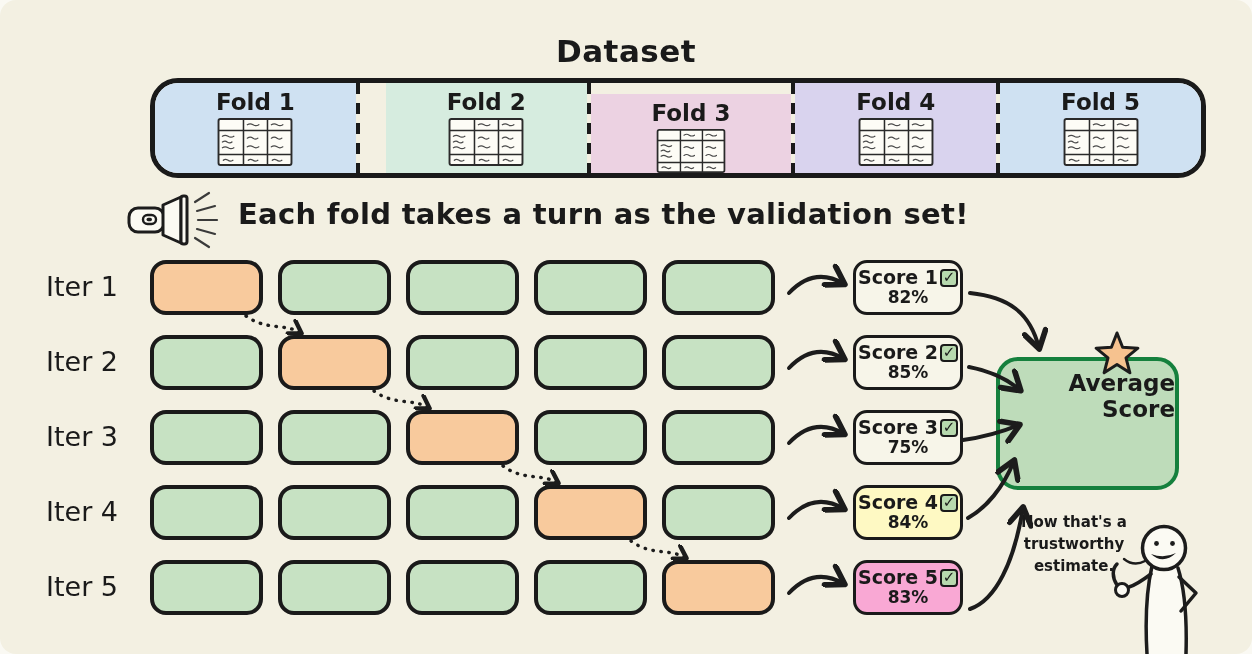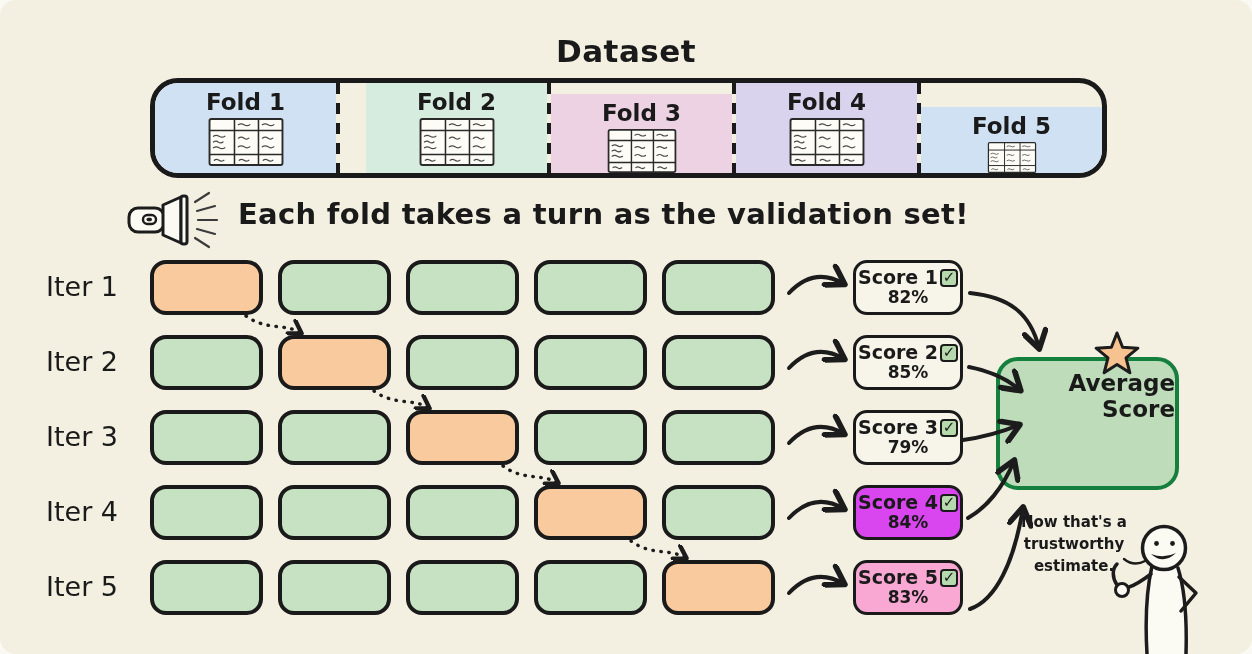--- a/index.html
+++ b/index.html
@@ -3,21 +3,21 @@
 <meta charset="utf-8">
 <style>
   html,body{margin:0;padding:0;background:#faf9f3;}
   .stage{position:relative;width:1252px;height:654px;overflow:hidden;
          font-family:"DejaVu Sans","Liberation Sans",sans-serif;color:#1a1a1a;}
   .canvas{position:absolute;inset:0;background:#f3f0e2;border-radius:16px;}
   .abs{position:absolute;}
   
   .ds-title{left:0;right:0;top:33px;text-align:center;font-size:31px;font-weight:800;letter-spacing:.5px;}
   
-  .ds-bar{left:150px;top:78px;width:957px;height:100px;border:5px solid #1a1a1a;
+  .ds-bar{left:150px;top:78px;width:1056px;height:100px;border:5px solid #1a1a1a;
           border-radius:28px;display:flex;overflow:hidden;box-sizing:border-box;z-index:2;}
   .fold{flex:1;display:flex;flex-direction:column;align-items:center;padding-top:6px;gap:3px;}
   .fold-label{font-size:23px;font-weight:700;}
   .sep{flex:none;width:4px;background:repeating-linear-gradient(to bottom,#1a1a1a 0 11px,transparent 11px 20px);}
   
   .headline{left:238px;top:197px;font-size:29px;font-weight:800;letter-spacing:.3px;}
   
   .iter-label{left:46px;width:98px;font-size:27px;font-weight:400;}
   .cells{left:150px;display:flex;gap:15px;z-index:2;}
   .fold-cell{width:113px;height:55px;border:4px solid #1a1a1a;border-radius:16px;box-sizing:border-box;}
@@ -96,21 +96,21 @@
         </svg>
     </div>
     <div class="sep"></div>
     <div class="fold" style="background-color: rgb(217, 211, 238);">
       <div class="fold-label">Fold 4</div>
       <svg width="76" height="48" viewBox="0 0 78 50">
           <use href="#tbl"></use>
         </svg>
     </div>
     <div class="sep"></div>
-    <div class="fold" style="background-color: rgb(207, 225, 242); margin-top: 24px;">
+    <div class="fold" style="background-color: rgb(207, 225, 242);">
       <div class="fold-label">Fold 5</div>
       <svg width="76" height="48" viewBox="0 0 78 50">
           <use href="#tbl"></use>
         </svg>
     </div>
   </div>
 
   <svg class="abs" style="left:126px;top:191px;" width="104" height="58" viewBox="0 0 104 58">
     <rect x="3" y="17" width="35" height="24" rx="9" fill="#fbfaf3" stroke="#1c1c1c" stroke-width="3"></rect>
     <rect x="17" y="24" width="13" height="9" rx="4.5" fill="#fbfaf3" stroke="#1c1c1c" stroke-width="2.4"></rect>
@@ -180,23 +180,23 @@
         <span>Score 2</span>
         <span class="check" style="background-color: rgb(183, 217, 174);">✓</span>
       </div>
     <div class="score-pct">85%</div>
   </div>
   <div class="abs score-box" style="top: 410px; background-color: rgb(247, 245, 233);">
     <div class="score-line">
         <span>Score 3</span>
         <span class="check" style="background-color: rgb(183, 217, 174);">✓</span>
       </div>
-    <div class="score-pct">79%</div>
-  </div>
-  <div class="abs score-box" style="top: 485px; background-color: #d946ef;">
+    <div class="score-pct">75%</div>
+  </div>
+  <div class="abs score-box" style="top: 485px; background-color: #fef9c3;">
     <div class="score-line">
         <span>Score 4</span>
         <span class="check" style="background-color: rgb(183, 217, 174);">✓</span>
       </div>
     <div class="score-pct">84%</div>
   </div>
   <div class="abs score-box" style="top: 560px; background-color: #f9a8d4;">
     <div class="score-line">
         <span>Score 5</span>
         <span class="check" style="background-color: rgb(183, 217, 174);">✓</span>

